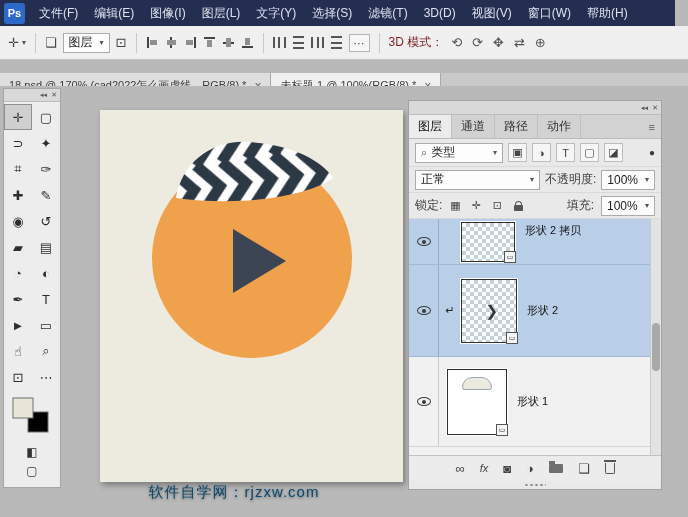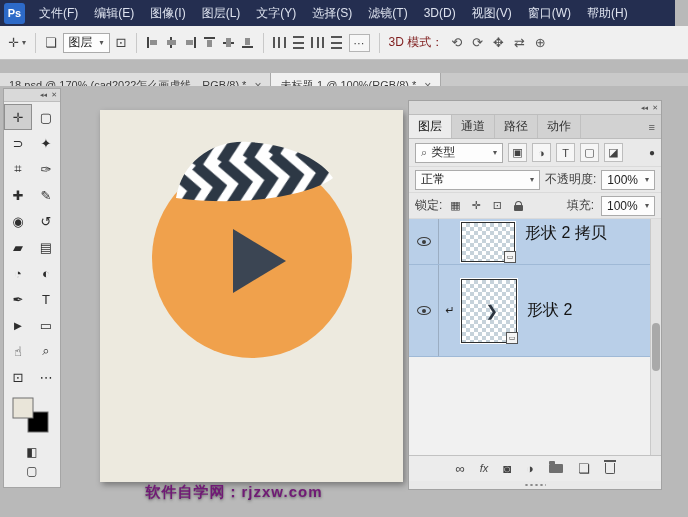--- a/index.html
+++ b/index.html
@@ -47,21 +47,21 @@
   .phead{height:13px;background:#d9d9d9;border-bottom:1px solid #bdbdbd;display:flex;justify-content:flex-end;align-items:center;gap:4px;padding:0 3px;font-size:7px;color:#555;flex:0 0 auto}
   .toolgrid{display:grid;grid-template-columns:1fr 1fr;padding:2px 0}
   .tcell{height:26px;display:flex;align-items:center;justify-content:center;font-size:13px;color:#2e2e2e}
   .tcell.sel{background:#cfcfcf;outline:1px solid #8f8f8f;outline-offset:-1px}
   .swatches{height:48px;margin-top:2px;flex:0 0 auto}
   .tsingle{height:19px;display:flex;align-items:center;justify-content:center;font-size:12px;color:#333}
 
   
   .canvas{position:absolute;left:100px;top:24px;width:303px;height:372px;box-shadow:2px 3px 6px rgba(0,0,0,.35)}
   .canvas svg{display:block}
-  .watermark{position:absolute;left:62px;top:397px;width:344px;text-align:center;color:#701a75;font-size:15px;font-weight:bold;letter-spacing:1px;text-shadow:0 1px 3px rgba(90,90,90,.9)}
+  .watermark{position:absolute;left:62px;top:397px;width:344px;text-align:center;color:#0c4a6e;font-size:15px;font-weight:normal;letter-spacing:1px;text-shadow:0 1px 3px rgba(90,90,90,.9)}
 
   
   .dock{position:absolute;left:408px;top:14px;width:254px;height:390px;background:#e9e9e9;border:1px solid #a2a2a2;display:flex;flex-direction:column}
   .dock .phead{height:14px}
   .ptabs{height:24px;display:flex;align-items:stretch;background:#d2d2d2;border-bottom:1px solid #bcbcbc;flex:0 0 auto}
   .ptab{padding:0 9px;display:flex;align-items:center;font-size:12px;color:#333;border-right:1px solid #c0c0c0}
   .ptab.active{background:#ececec;color:#111}
   .pmenu{margin-left:auto;padding:0 6px;display:flex;align-items:center;font-size:11px;color:#555}
   .prow{height:28px;display:flex;align-items:center;padding:0 6px;gap:5px;border-bottom:1px solid #dadada;flex:0 0 auto}
   .prow.h26{height:26px}
@@ -80,21 +80,21 @@
   .layers-list{position:relative;flex:1;background:#f1f1f1;overflow:hidden}
   .layer-row{display:flex;align-items:center;border-bottom:1px solid #cfd4d9;position:relative}
   .layer-row.sel{background:#b9cfe8;border-bottom-color:#9fb9d6}
   .eye-col{width:30px;align-self:stretch;display:flex;align-items:center;justify-content:center;border-right:1px solid rgba(0,0,0,.16);flex:0 0 auto}
   .eye{width:14px;height:9px;border:1px solid #3c3c3c;border-radius:50%;position:relative}
   .eye::after{content:"";position:absolute;left:4px;top:1.5px;width:4px;height:4px;border-radius:50%;background:#3c3c3c}
   .clip-col{width:22px;display:flex;align-items:center;justify-content:center;font-size:11px;color:#222;flex:0 0 auto}
   .thumb{position:relative;border:1px solid #2e2e2e;box-shadow:0 0 0 1px #fff;background:#fff;flex:0 0 auto}
   .checker{background-color:#fff;background-image:linear-gradient(45deg,#c6d2da 25%,transparent 25%,transparent 75%,#c6d2da 75%),linear-gradient(45deg,#c6d2da 25%,transparent 25%,transparent 75%,#c6d2da 75%);background-size:8px 8px;background-position:0 0,4px 4px}
   .badge{position:absolute;right:-2px;bottom:-2px;width:12px;height:12px;background:#f5f5f5;border:1px solid #555;font-size:7px;line-height:10px;text-align:center;color:#333}
-  .lname{margin-left:10px;font-size:16px;color:#141414;white-space:nowrap}
+  .lname{margin-left:10px;font-size:11px;color:#141414;white-space:nowrap}
   .row1{height:46px}.row1 .thumb{width:54px;height:40px}
   .row1 .lname{align-self:flex-start;margin-top:4px}
   .row2{height:92px}.row2 .thumb{width:56px;height:64px}
   .row3{height:90px}.row3 .thumb{width:60px;height:66px;margin-left:8px}
   .shape-glyph{position:absolute;left:55%;top:50%;transform:translate(-50%,-52%);font-size:15px;font-weight:bold;color:#2c3540}
   .cloud{position:absolute;left:50%;top:7px;transform:translateX(-50%);width:30px;height:13px;background:#eceadf;border:1px solid #9aa4ac;border-radius:12px 12px 3px 3px}
   .vscroll{position:absolute;right:0;top:0;bottom:0;width:11px;background:#e3e3e3;border-left:1px solid #c9c9c9}
   .vthumb{position:absolute;left:1px;right:1px;top:104px;height:48px;background:#a9a9a9;border-radius:4px}
 
   
@@ -299,20 +299,30 @@
           <div class="eye-col">
               <span class="eye"></span>
             </div>
           <div class="clip-col">↵</div>
           <div class="thumb checker">
             <span class="shape-glyph">❯</span>
             <span class="badge">▭</span>
           </div>
           <span class="lname">形状 2</span>
         </div>
+        <div class="layer-row row3">
+          <div class="eye-col">
+              <span class="eye"></span>
+            </div>
+          <div class="thumb">
+            <span class="cloud"></span>
+            <span class="badge">▭</span>
+          </div>
+          <span class="lname">形状 1</span>
+        </div>
         <div class="vscroll">
             <div class="vthumb"></div>
           </div>
       </div>
       <div class="dock-foot">
         <span class="fico">∞</span>
         <span class="fico fx">fx</span>
         <span class="fico">◙</span>
         <span class="fico">◑</span>
         <span class="fico">

